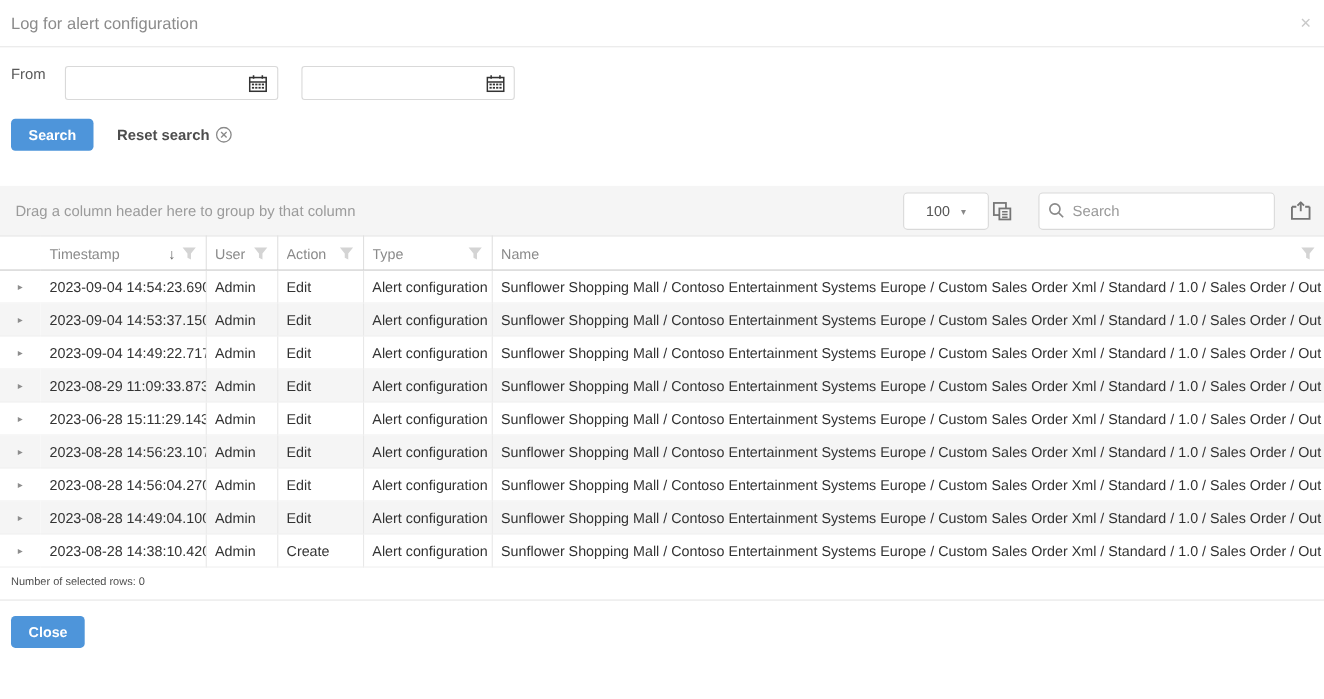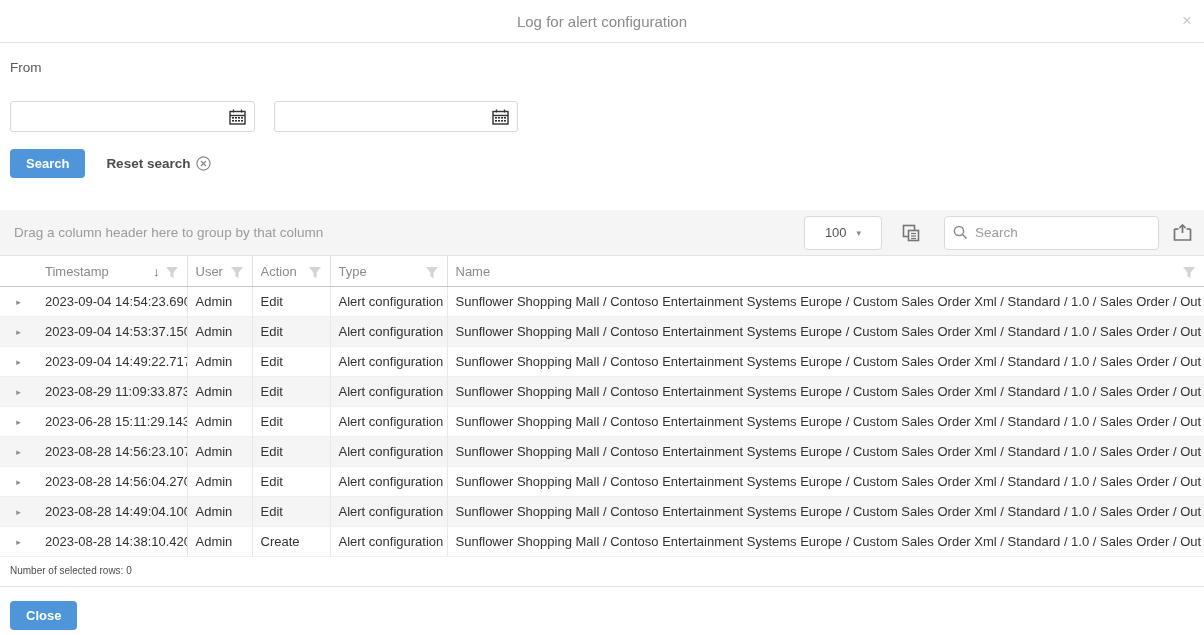--- a/index.html
+++ b/index.html
@@ -10,29 +10,29 @@
     color: #333;
     overflow: hidden;
     position: relative;
   }
   
   .modal-header {
     position: relative;
     padding: 13px 10px 12px 10px;
     border-bottom: 1px solid #e8e8e8;
   }
-  .modal-title { font-size: 15px; color: #8b8b8b; font-weight: 400; text-align: center; }
+  .modal-title { font-size: 15px; color: #8b8b8b; font-weight: 400; }
   .modal-close {
     position: absolute; top: 12px; right: 12px;
     color: #c9c9c9; font-size: 17px; line-height: 1; cursor: pointer;
   }
   
   .filter-section { padding: 17px 10px 0 10px; }
   .filter-row { display: flex; align-items: flex-end; }
-  .date-group { display: flex; flex-direction: column; gap: 17px; }
+  .date-group { display: flex; flex-direction: row; gap: 17px; }
   .date-group.from { width: 245px; margin-right: 19px; }
   .date-group.to { width: 244px; }
   .date-label { font-size: 13.5px; color: #595959; margin-bottom: 9px; }
   .date-input-wrap {
     position: relative; height: 31px;
     border: 1px solid #d9d9d9; border-radius: 3px; background: #fff;
   }
   .date-input {
     border: none; outline: none; width: calc(100% - 34px);
     height: 100%; padding: 0 8px; font-size: 13px; font-family: inherit;
@@ -62,21 +62,21 @@
   
   .grid { margin-top: 32px; }
   .grid-toolbar {
     height: 45px; background: #f5f5f5;
     display: flex; align-items: center; padding: 0 12px 0 14px;
   }
   .group-panel-text { font-size: 13.5px; color: #9b9b9b; flex: 1; }
   .page-size {
     width: 78px; height: 34px; background: #fff; border: 1px solid #d9d9d9;
     border-radius: 4px; display: flex; align-items: center; justify-content: center;
-    cursor: pointer; margin-right: 20px;
+    cursor: pointer; margin-right: 3px;
   }
   .page-size-value { font-size: 13px; color: #555; }
   .caret { font-size: 9px; color: #888; margin-left: 10px; }
   .toolbar-icon-btn {
     background: none; border: none; cursor: pointer; padding: 0;
     display: inline-flex; align-items: center; justify-content: center;
   }
   .copy-btn { margin-right: 24px; }
   .grid-search {
     width: 215px; height: 34px; background: #fff; border: 1px solid #d9d9d9;
@@ -89,21 +89,21 @@
   .grid-search input::placeholder { color: #9a9a9a; }
   .export-btn { margin-left: 14px; }
   
   table { width: 100%; border-collapse: collapse; table-layout: fixed; }
   thead th {
     height: 31px; background: #fff; font-weight: 400; font-size: 13px;
     color: #8a8a8a; text-align: left; padding: 0 8px;
     border-top: 1px solid #e3e3e3; border-bottom: 1px solid #c9c9c9;
   }
   thead th.bordered { border-right: 1px solid #e0e0e0; }
-  .th-inner { display: flex; align-items: flex-end; }
+  .th-inner { display: flex; align-items: center; }
   .th-label { flex: 1; overflow: hidden; white-space: nowrap; }
   .sort-arrow { color: #666; font-size: 13px; margin-right: 5px; }
   tbody td {
     height: 30px; font-size: 13px; color: #333; padding: 0 8px;
     white-space: nowrap; overflow: hidden; border-bottom: 1px solid #f0f0f0;
   }
   tbody td.bordered { border-right: 1px solid #e8e8e8; }
   tbody tr.alt td { background: #f5f5f5; }
   td.c-expand { text-align: center; color: #8d8d8d; font-size: 9px; padding: 0; cursor: pointer; }
   .selected-rows { font-size: 10px; color: #4d4d4d; padding: 8px 10px 10px 10px; }

